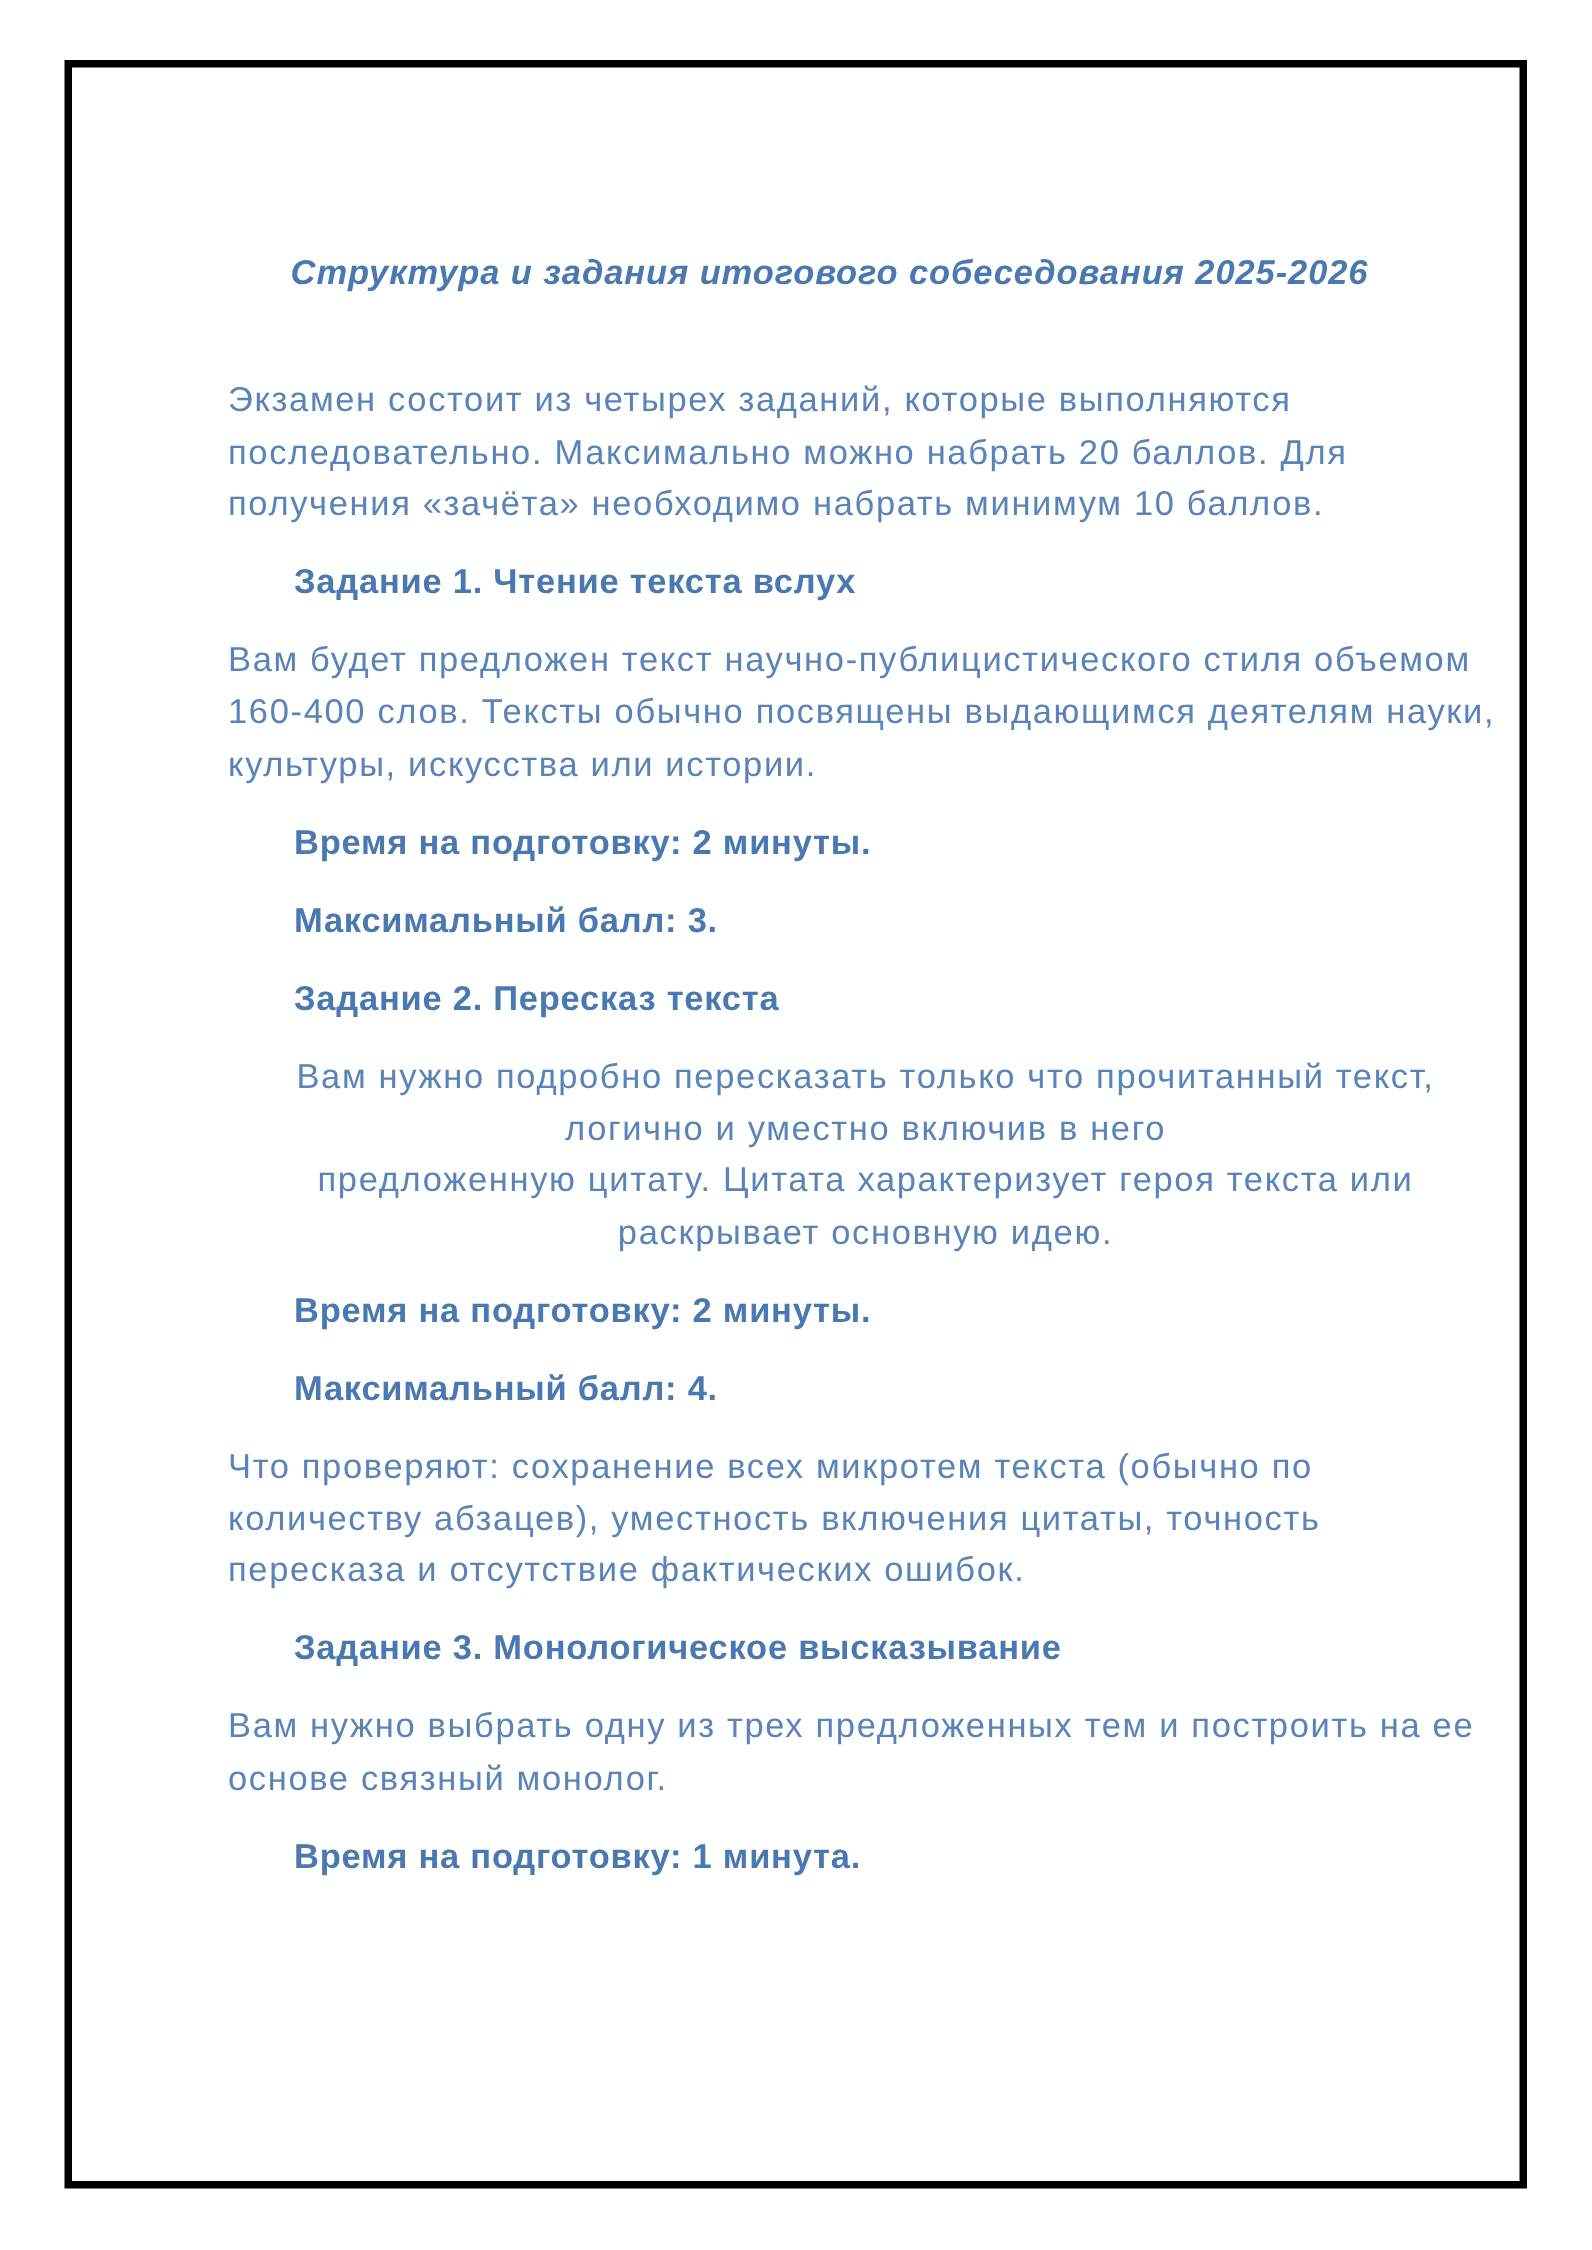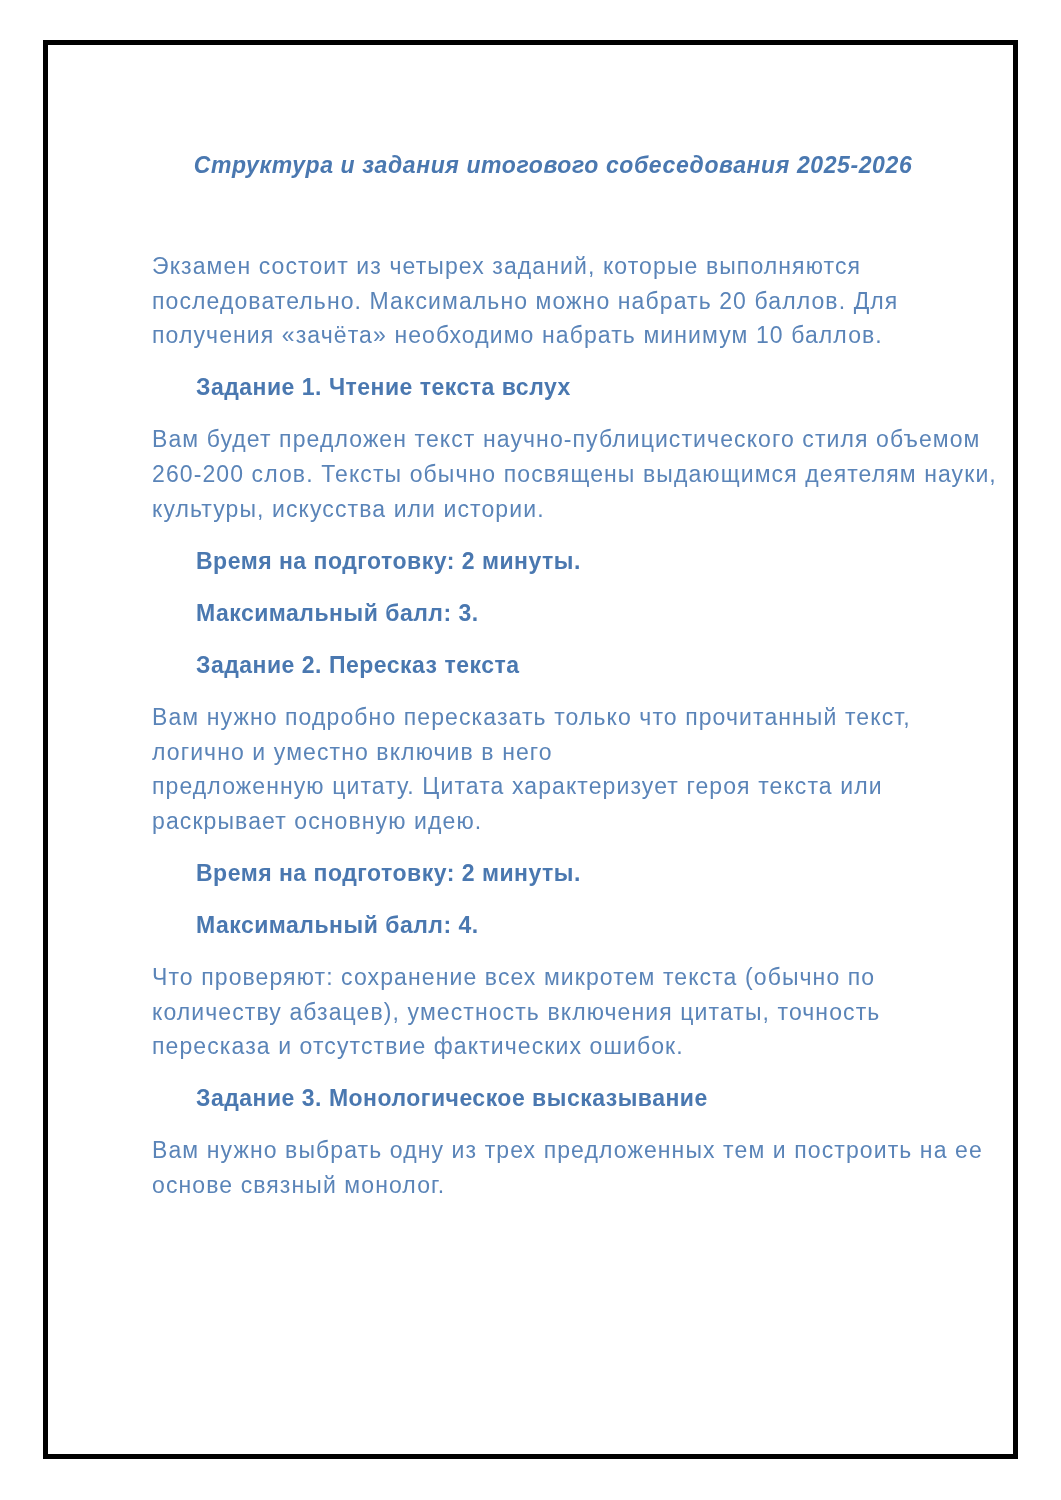--- a/index.html
+++ b/index.html
@@ -9,45 +9,46 @@
     width: 965px; height: 1409px;
     border: 5px solid #000000;
   }
   .title {
     position: absolute; left: 45px; right: 0; top: 152px;
     text-align: center;
     font-family: "Liberation Sans", sans-serif;
     font-style: italic; font-weight: bold;
     font-size: 23px; letter-spacing: 0.6px;
     color: #4a78b0;
-    margin: 0;
+    margin: 16px;
   }
   .content {
     position: absolute; left: 152px; top: 249px; width: 850px;
     font-family: "Liberation Sans", sans-serif;
     font-size: 23px; line-height: 34.6px; letter-spacing: 1.1px;
     color: #5a84b8;
   }
   .content p { margin: 0 0 17.5px 0; }
   .content p.b { font-weight: bold; color: #4a78b0; letter-spacing: 0.5px; margin-left: 44px; }
 </style>
 </head>
 <body>
 
 <div class="frame"></div>
 
 <h1 class="title">Структура и задания итогового собеседования 2025-2026</h1>
 
 <div class="content">
   <p>Экзамен состоит из четырех заданий, которые выполняются последовательно. Максимально можно набрать 20 баллов. Для получения «зачёта» необходимо набрать минимум 10 баллов.</p>
   <p class="b">Задание 1. Чтение текста вслух</p>
-  <p>Вам будет предложен текст научно-публицистического стиля объемом 260-200 слов. Тексты обычно посвящены выдающимся деятелям науки, культуры, искусства или истории.</p>
+  <p>Вам будет предложен текст научно-публицистического стиля объемом 160-400 слов. Тексты обычно посвящены выдающимся деятелям науки, культуры, искусства или истории.</p>
   <p class="b">Время на подготовку: 2 минуты.</p>
   <p class="b">Максимальный балл: 3.</p>
   <p class="b">Задание 2. Пересказ текста</p>
-  <p style="white-space: pre-line;">Вам нужно подробно пересказать только что прочитанный текст, логично и уместно включив в него
+  <p style="white-space: pre-line; text-align: center;">Вам нужно подробно пересказать только что прочитанный текст, логично и уместно включив в него
 предложенную цитату. Цитата характеризует героя текста или раскрывает основную идею.</p>
   <p class="b">Время на подготовку: 2 минуты.</p>
   <p class="b">Максимальный балл: 4.</p>
   <p>Что проверяют: сохранение всех микротем текста (обычно по количеству абзацев), уместность включения цитаты, точность пересказа и отсутствие фактических ошибок.</p>
   <p class="b">Задание 3. Монологическое высказывание</p>
   <p>Вам нужно выбрать одну из трех предложенных тем и построить на ее основе связный монолог.</p>
+  <p class="b">Время на подготовку: 1 минута.</p>
 </div>
 
 </body></html>

